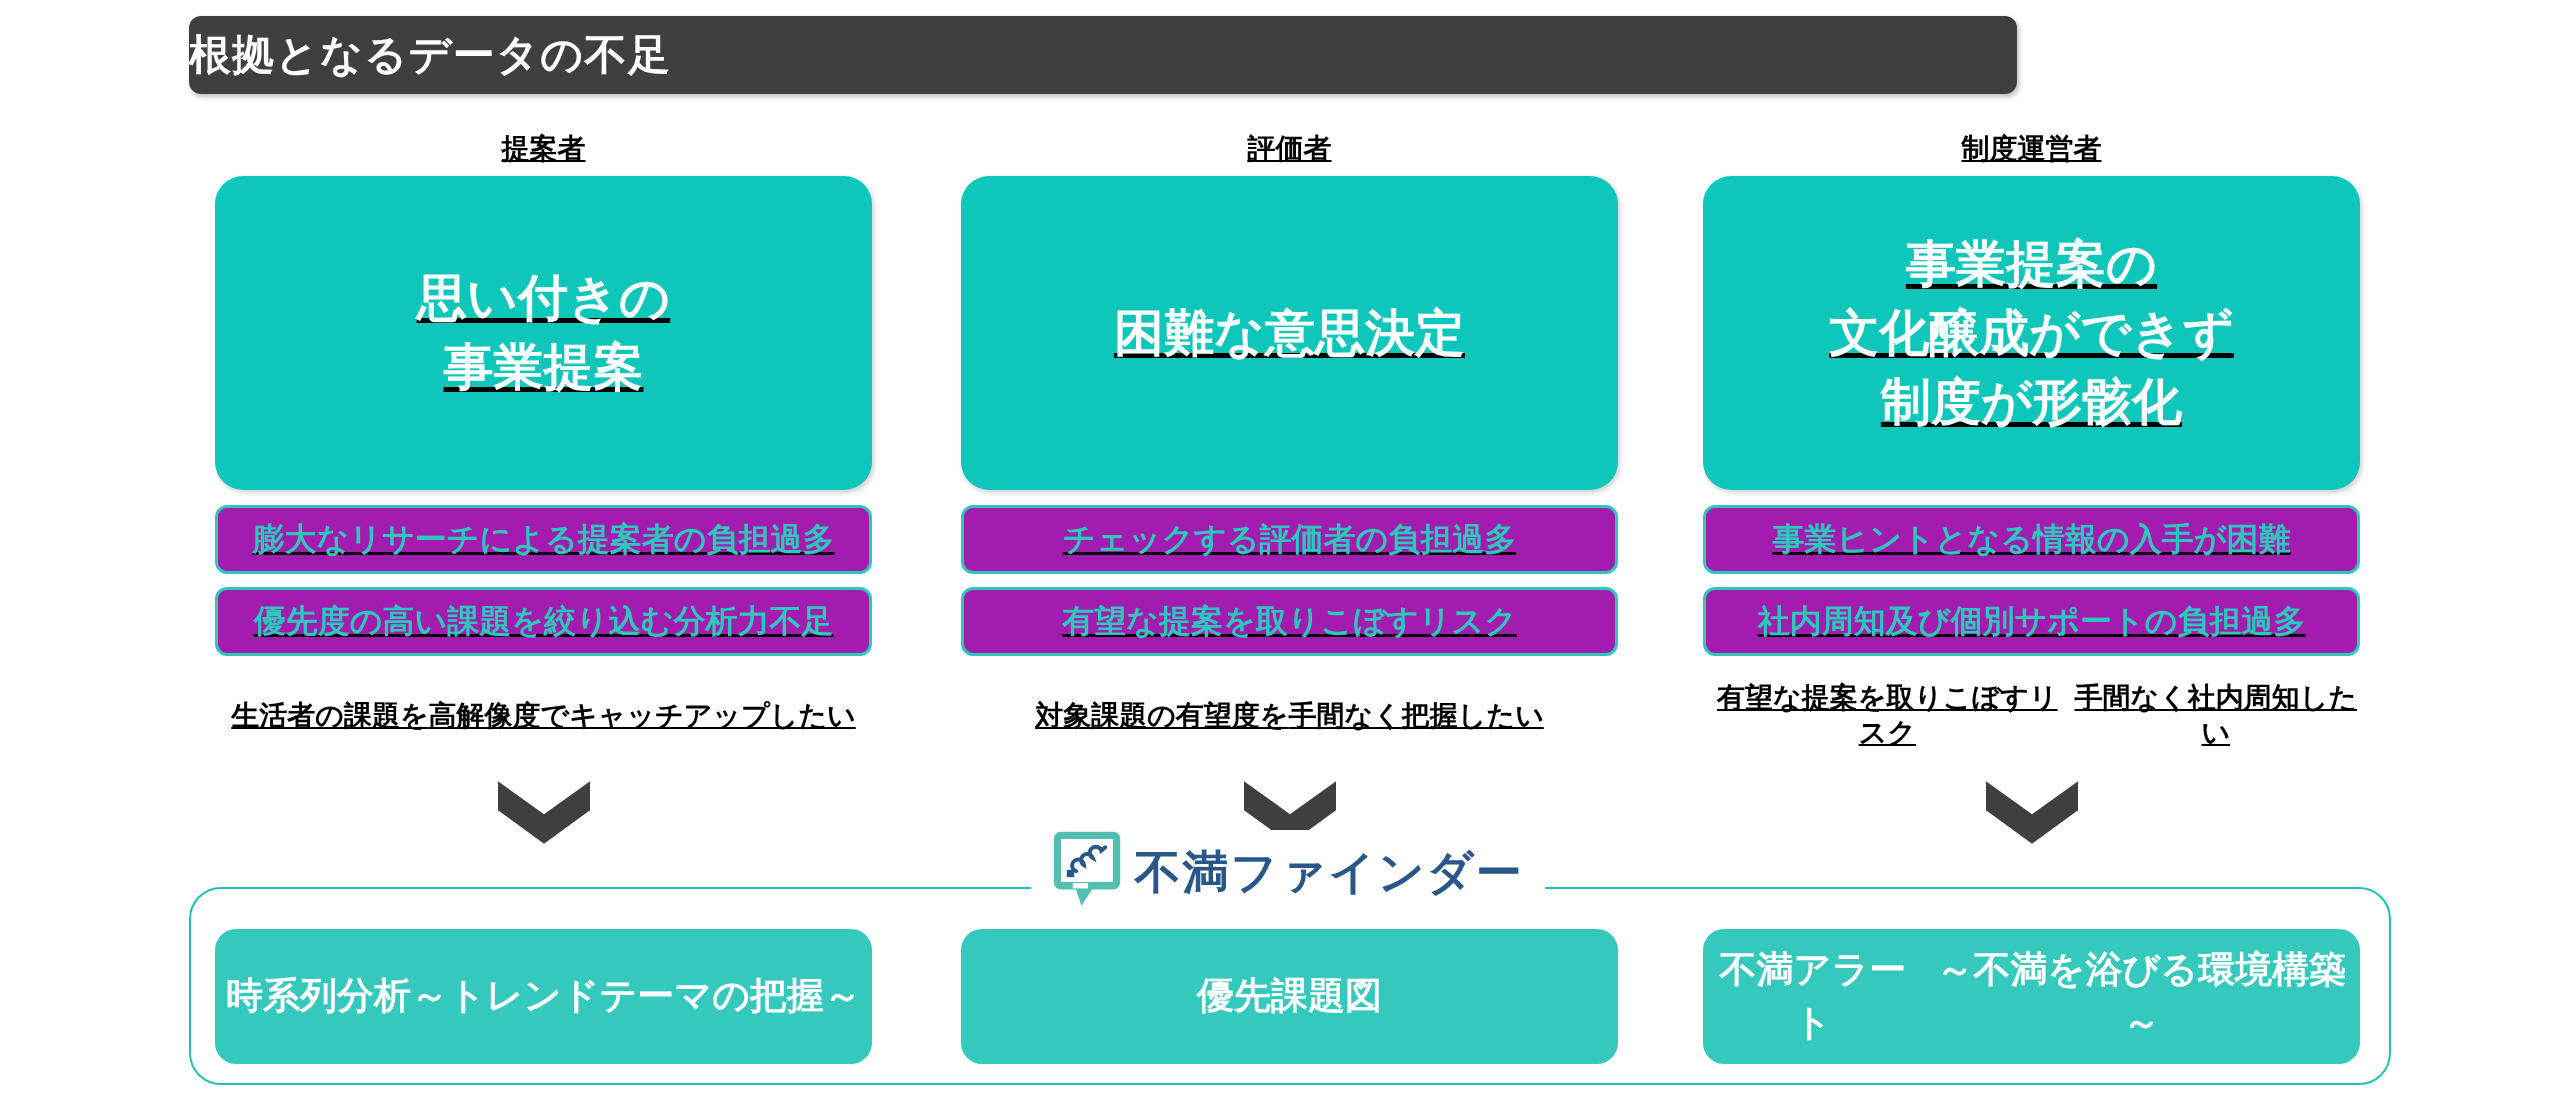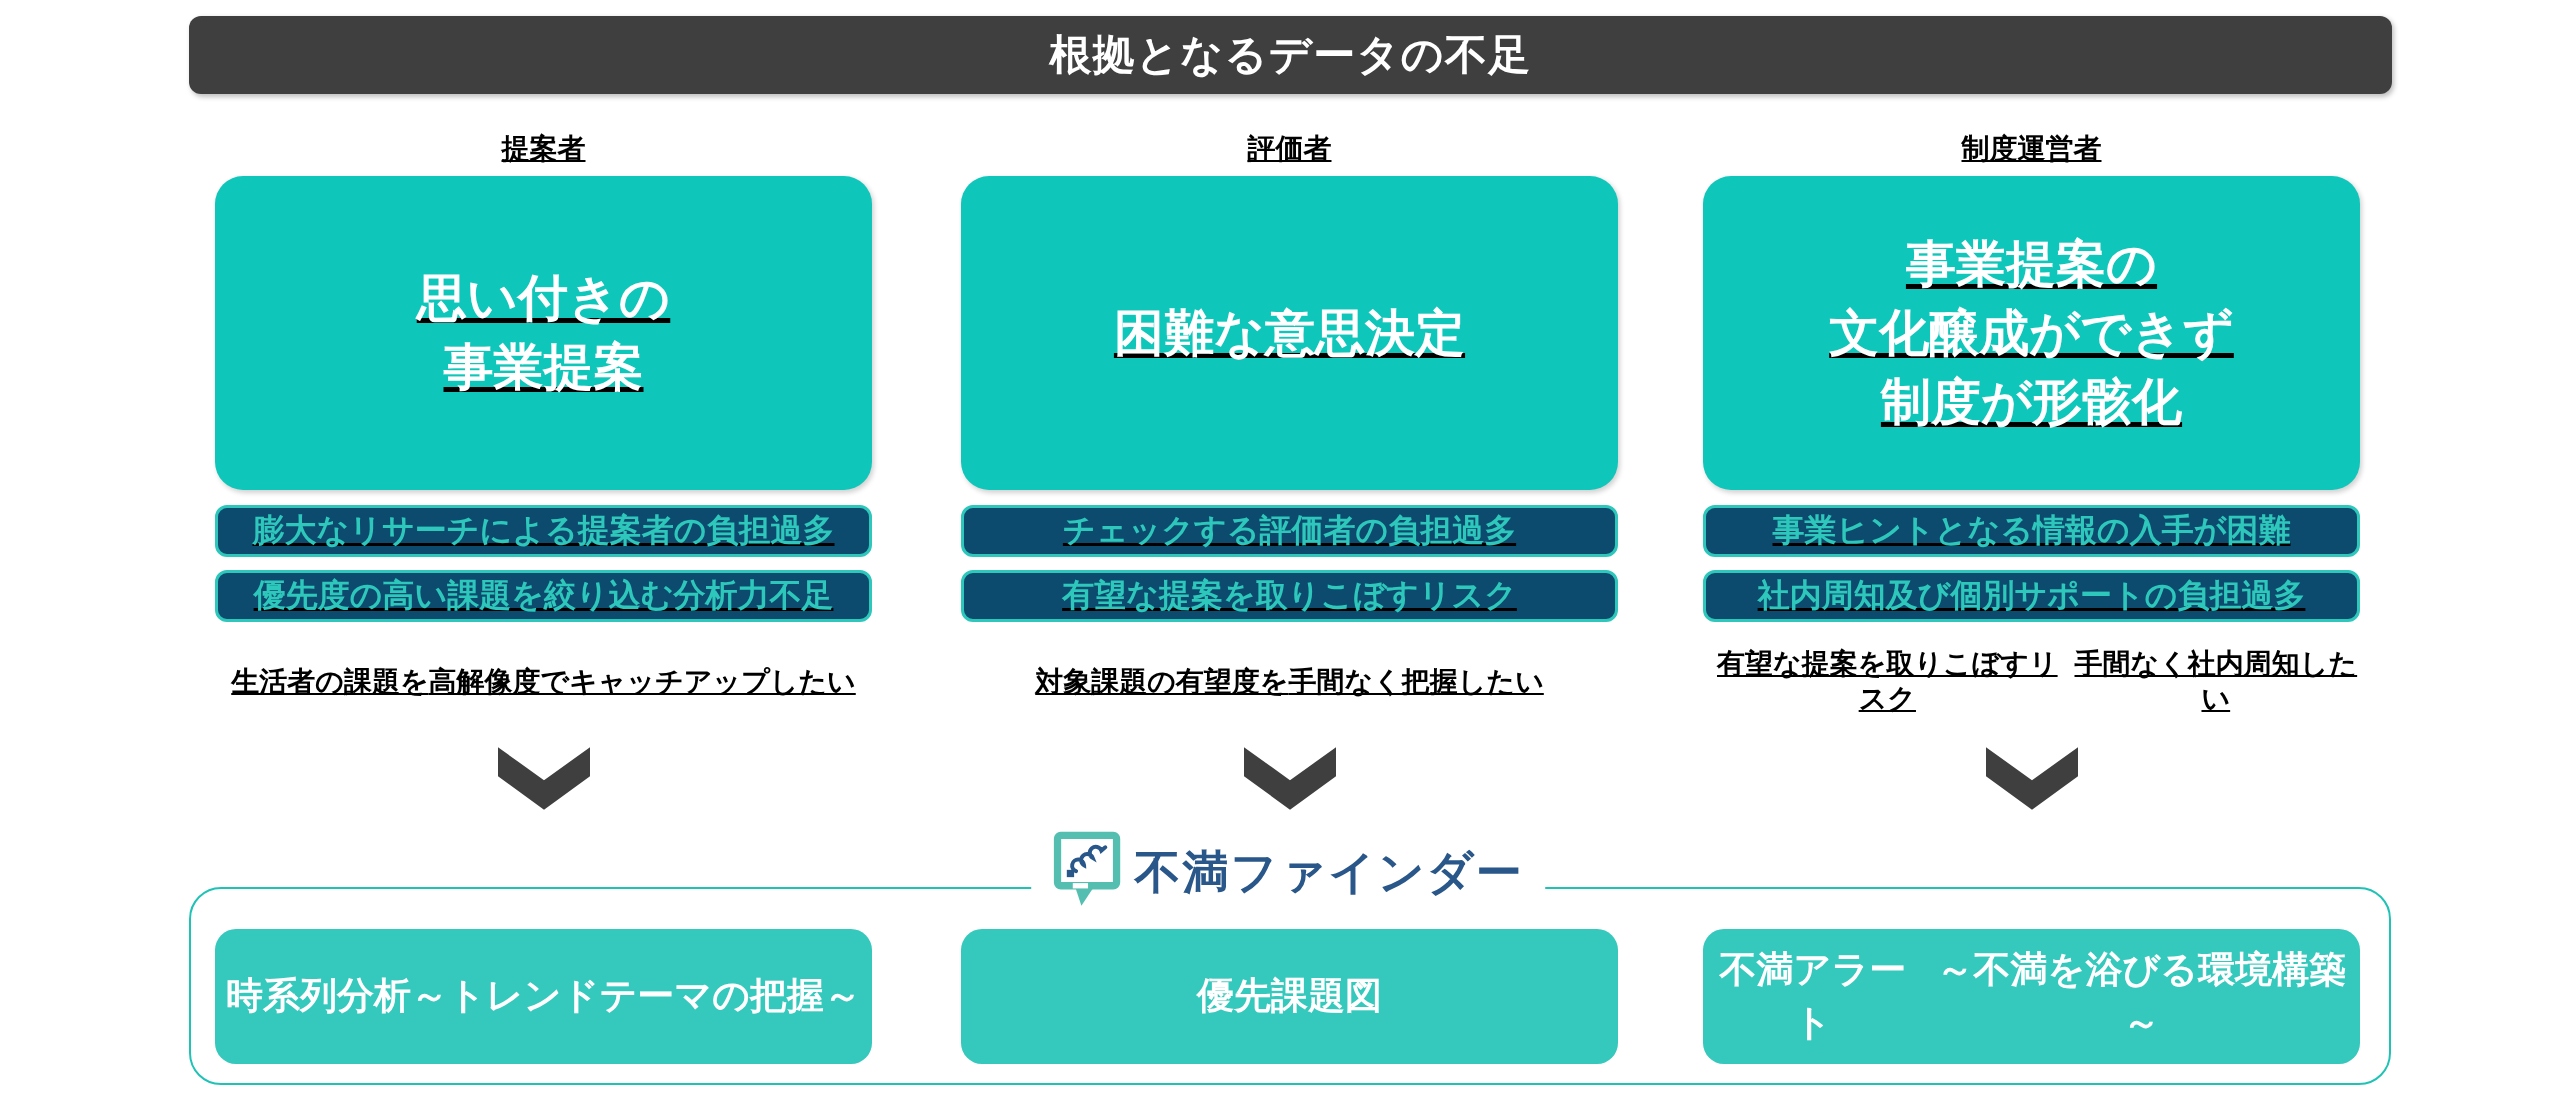--- a/index.html
+++ b/index.html
@@ -5,45 +5,45 @@
   html,body{margin:0;padding:0;background:#fff;}
   #page{
     position:relative;
     width:2576px;height:1103px;
     background:#ffffff;
     font-family:"Liberation Sans","DejaVu Sans",sans-serif;
     overflow:hidden;
   }
   
   .banner{
-    position:absolute;left:189px;top:16px;width:2203px;height:78px;
+    position:absolute;left:189px;top:16px;width:1828px;height:78px;
     background:#3F3F3F;border-radius:12px;
-    display:flex;align-items:center;justify-content:center;
+    display:flex;align-items:center;
     box-shadow:2px 2.6px 5.3px rgba(0,0,0,.25);
   }
   .banner-title{color:#ffffff;font-size:42px;font-weight:bold;letter-spacing:1.3px;}
   
   .column{position:absolute;top:122px;width:657px;display:flex;flex-direction:column;align-items:center;text-decoration:underline;}
   .col-1{left:215px;}
   .col-2{left:961px;}
   .col-3{left:1703px;}
   .role{
     height:54px;display:flex;align-items:center;justify-content:center;
     font-size:28px;font-weight:bold;color:#000;
   }
   .problem-box{
     width:100%;height:314px;box-sizing:border-box;
     background:#0FC6BA;border-radius:28px;
     display:flex;flex-direction:column;align-items:center;justify-content:center;
     box-shadow:2px 2.6px 5.3px rgba(0,0,0,.18);
   }
   .problem-line{color:#ffffff;font-size:50px;font-weight:bold;line-height:1.38;text-align:center;}
   .pain-box{
-    width:100%;height:52px;box-sizing:border-box;margin-top:15px;
-    background:#0c4a6e;border:3.3px solid #2EC7BB;border-radius:12px;
+    width:100%;height:69px;box-sizing:border-box;margin-top:15px;
+    background:#a21caf;border:3.3px solid #2EC7BB;border-radius:12px;
     display:flex;align-items:center;justify-content:center;
   }
   .pain-box.second{margin-top:13.2px;}
   .pain-text{color:#2EC7BB;font-size:32px;font-weight:bold;text-align:center;}
   .wish{
     margin-top:22px;height:74px;
     display:flex;align-items:center;justify-content:center;
   }
   .wish-line{color:#000;font-size:28px;font-weight:bold;line-height:1.26;text-align:center;}
   .arrow{margin-top:29px;width:92px;height:63px;}

